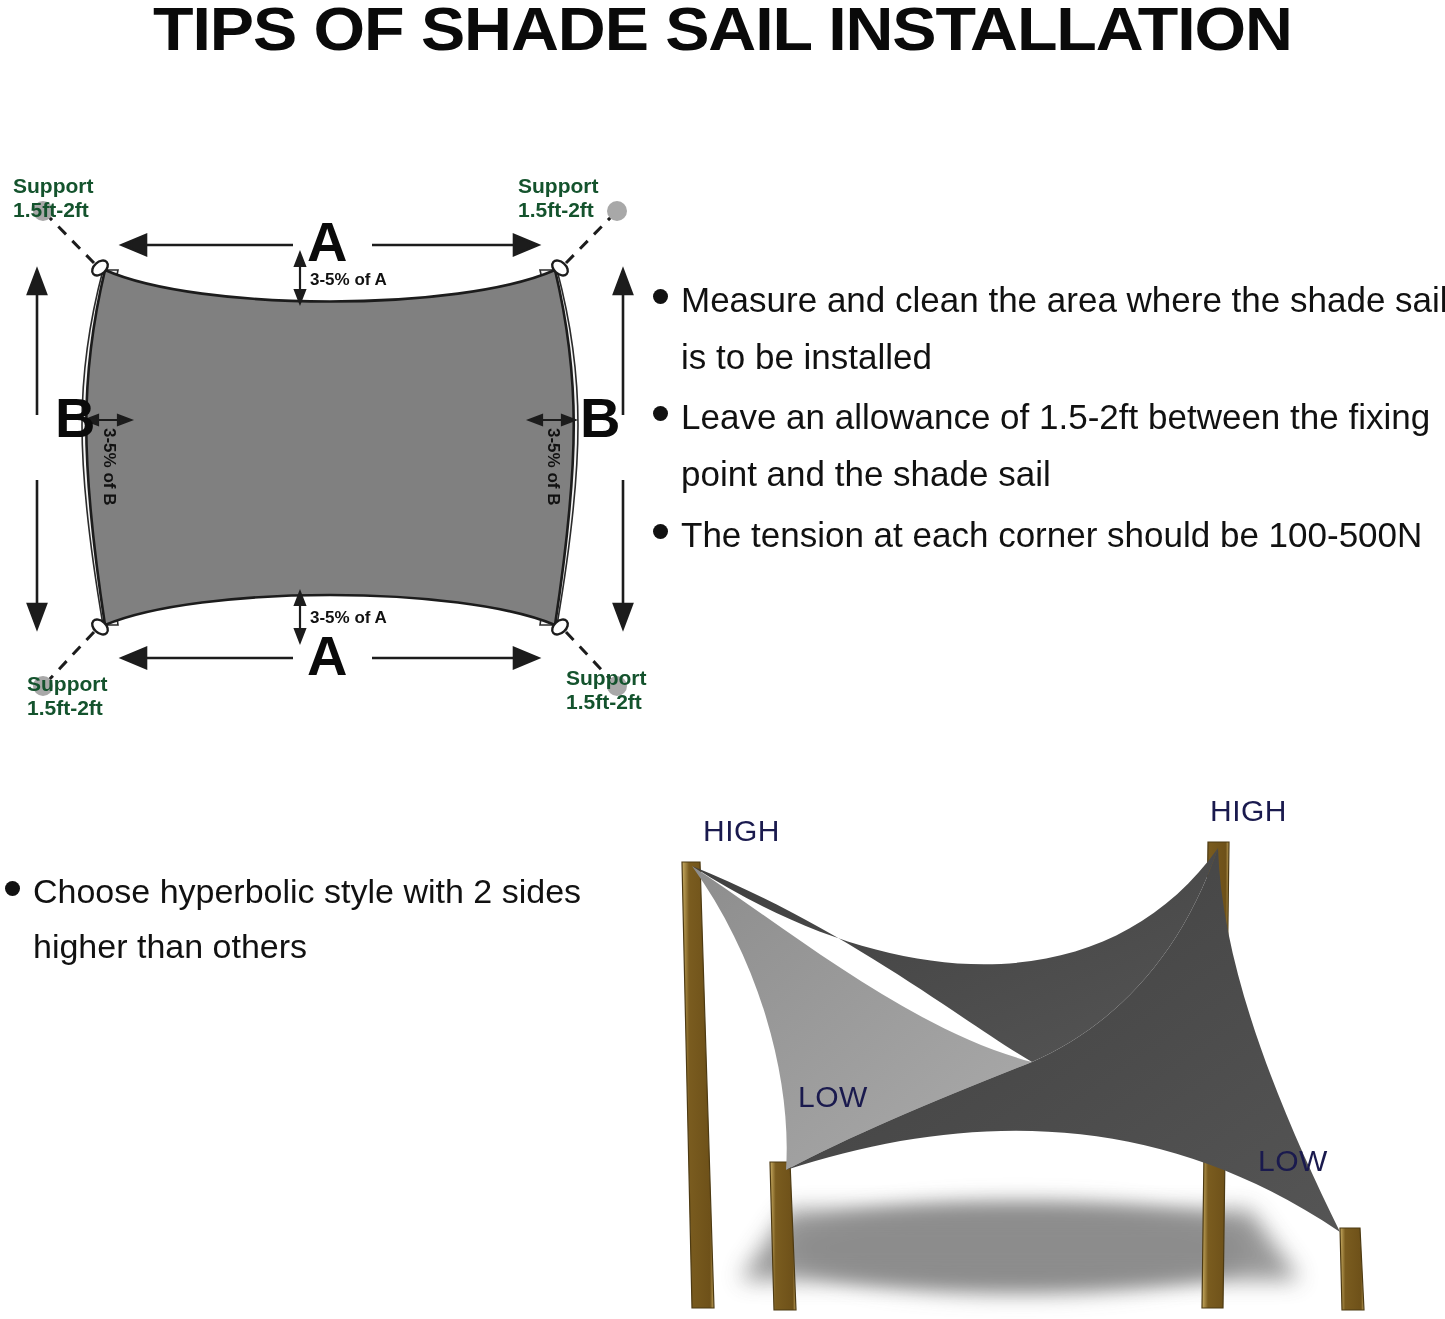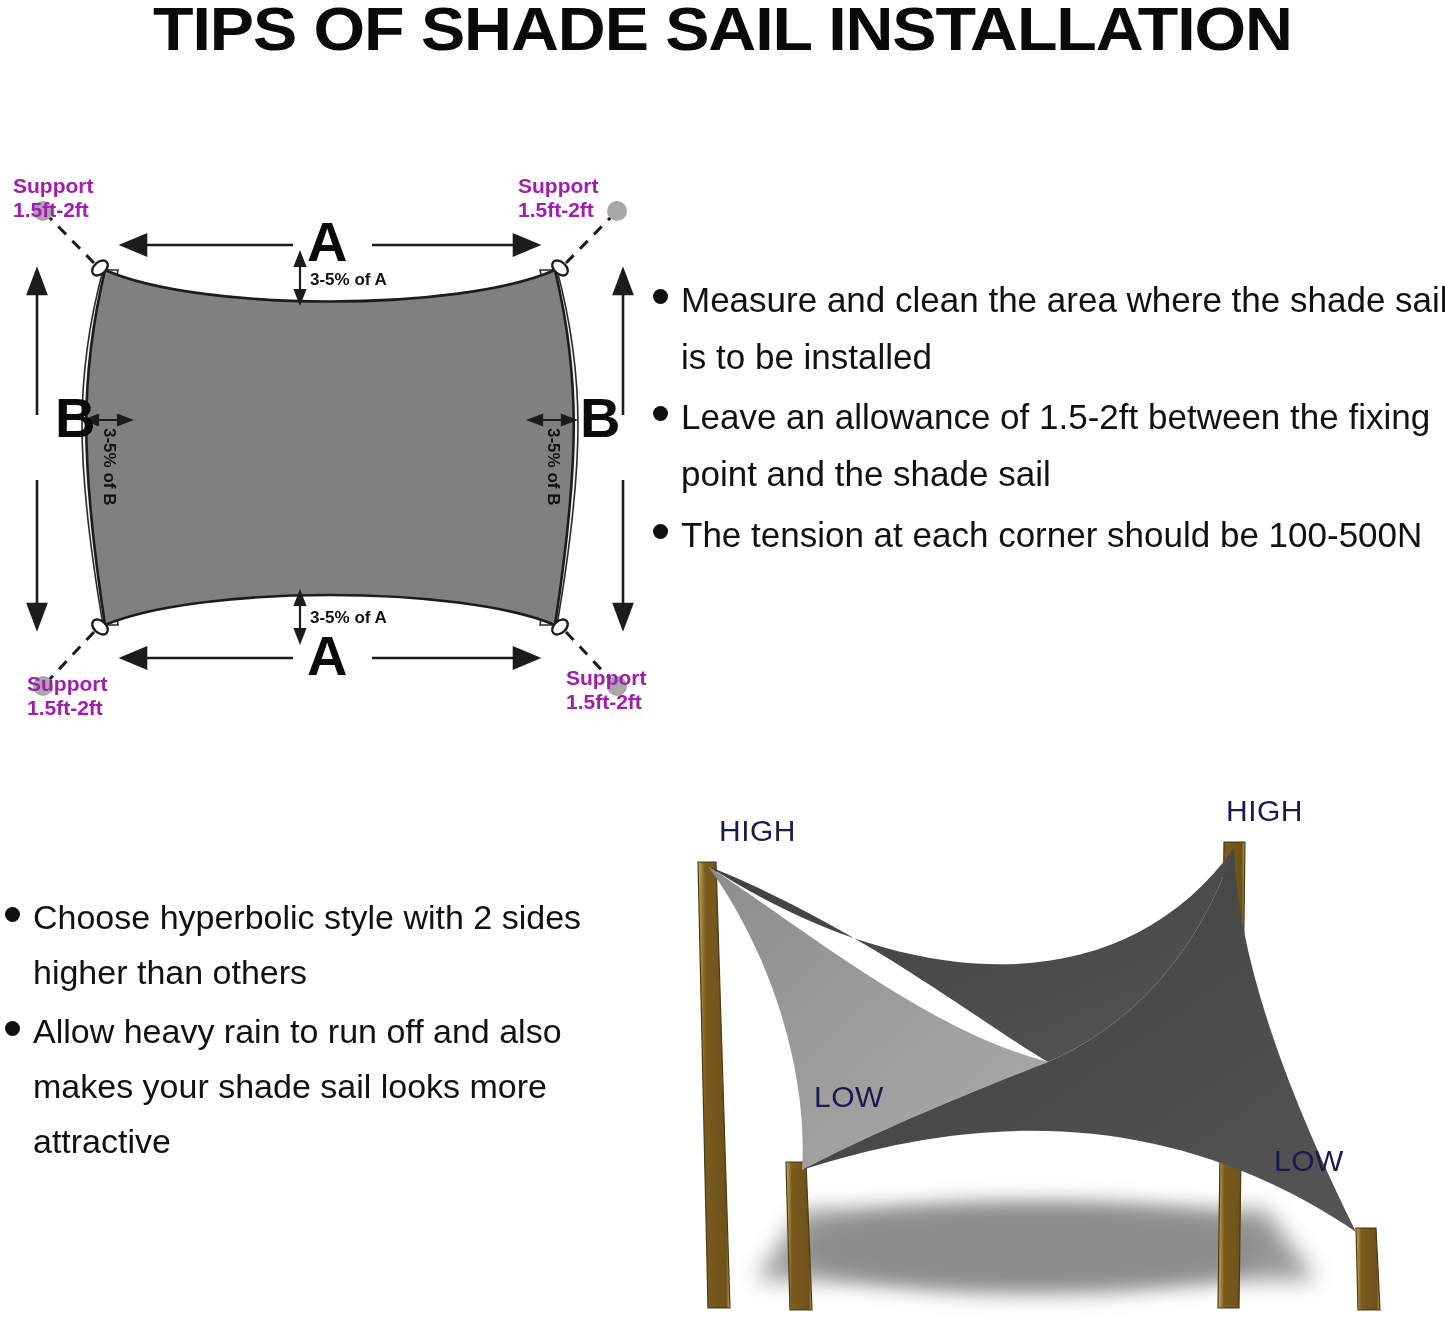--- a/index.html
+++ b/index.html
@@ -28,47 +28,47 @@
   
   #top-diagram{position:absolute;left:0;top:160px;width:660px;height:580px;}
   #top-diagram svg{display:block;}
 
   .dimlabel{
     font-family:"Liberation Sans","DejaVu Sans",sans-serif;
     font-weight:700;font-size:17px;color:#111;white-space:nowrap;
   }
   .supportlabel{
     font-family:"Liberation Sans","DejaVu Sans",sans-serif;
-    font-weight:700;font-size:21px;color:#a21caf;line-height:1.12;white-space:nowrap;
+    font-weight:700;font-size:21px;color:#14532d;line-height:1.12;white-space:nowrap;
   }
   .bigAB{
     font-family:"Liberation Sans","DejaVu Sans",sans-serif;
     font-weight:700;font-size:56px;color:#0a0a0a;line-height:1;
   }
   .rot90{transform:rotate(90deg);transform-origin:left top;}
 
   
   .bullets{position:absolute;}
   .bullet-row{display:flex;align-items:flex-start;}
   .bullet-dot{
     width:15px;height:15px;border-radius:50%;background:#111;
     flex:0 0 15px;margin-top:17px;margin-right:13px;
   }
   .bullet-text{
     font-family:"Liberation Sans","DejaVu Sans",sans-serif;
     font-size:35px;color:#111;line-height:1.62;font-weight:400;
   }
   #bullets-right{left:653px;top:272px;width:800px;}
   #bullets-right .bullet-row{margin-bottom:4px;}
-  #bullets-left{left:5px;top:890px;width:640px;}
+  #bullets-left{left:5px;top:864px;width:640px;}
   #bullets-left .bullet-row{margin-bottom:4px;}
   #bullets-left .bullet-text{font-size:34px;}
 
   
-  #bottom-illo{position:absolute;left:656px;top:780px;width:765px;height:539px;}
+  #bottom-illo{position:absolute;left:640px;top:780px;width:765px;height:539px;}
   #bottom-illo svg{display:block;}
   .hl-label{
     position:absolute;
     font-family:"Liberation Sans","DejaVu Sans",sans-serif;
     font-size:30px;font-weight:400;color:#1a1a4e;letter-spacing:0.5px;white-space:nowrap;
   }
 </style>
 </head>
 <body>
 
@@ -201,24 +201,20 @@
   <div class="bullet-row">
     <span class="bullet-dot"></span>
     <span class="bullet-text">The tension at each corner should be 100-500N</span>
   </div>
 </div>
 
 <div class="bullets" id="bullets-left">
   <div class="bullet-row">
     <span class="bullet-dot"></span>
     <span class="bullet-text">Choose hyperbolic style with 2 sides higher than others</span>
-  </div>
-  <div class="bullet-row">
-    <span class="bullet-dot"></span>
-    <span class="bullet-text">Allow heavy rain to run off and also makes your shade sail looks more attractive</span>
   </div>
 </div>
 
 <div id="bottom-illo">
 
   <svg width="765" height="539" viewBox="0 0 765 539">
     <defs>
       <filter id="shadowBlur" x="-25%" y="-60%" width="150%" height="240%">
         <feGaussianBlur stdDeviation="11"></feGaussianBlur>
       </filter>

